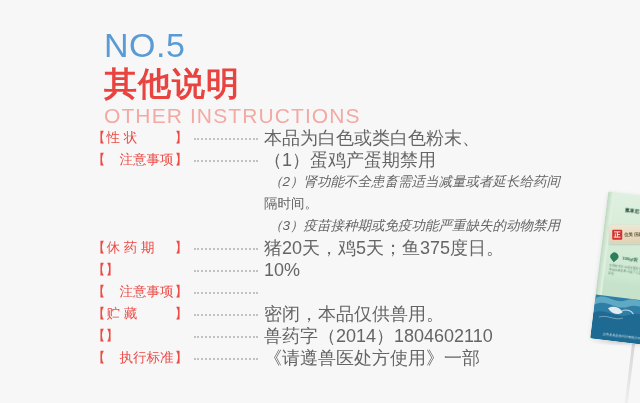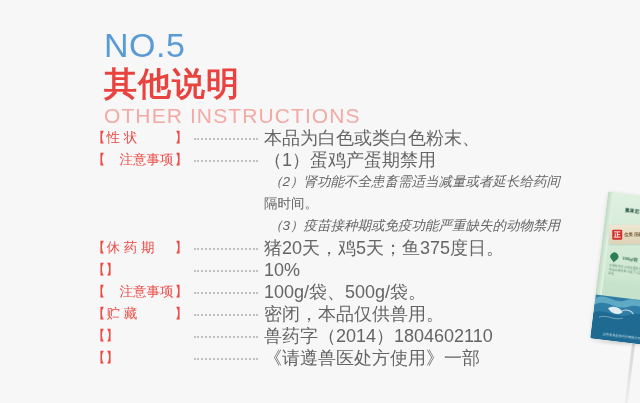--- a/index.html
+++ b/index.html
@@ -330,21 +330,20 @@
 
     <div class="spec-row">
       <div class="spec-label">
         <span class="brk">【</span>
         <span class="lbl-text tight">
             <span>注意事项</span>
           </span>
         <span class="brk">】</span>
       </div>
       <div class="leader"></div>
-      <div class="spec-value">100g/袋、500g/袋。</div>
     </div>
 
     <div class="spec-row">
       <div class="spec-label">
         <span class="brk">【</span>
         <span class="lbl-text">
             <span>贮    藏</span>
           </span>
         <span class="brk">】</span>
       </div>
@@ -357,20 +356,23 @@
         <span class="brk">【</span>
         <span class="brk">】</span>
       </div>
       <div class="leader"></div>
       <div class="spec-value">兽药字（2014）1804602110</div>
     </div>
 
     <div class="spec-row">
       <div class="spec-label">
         <span class="brk">【</span>
+        <span class="lbl-text tight">
+            <span>执行标准</span>
+          </span>
         <span class="brk">】</span>
       </div>
       <div class="leader"></div>
       <div class="spec-value">《请遵兽医处方使用》一部</div>
     </div>
 
   </div>
 
   <div class="package-wrap">
     <div class="pkg-stick"></div>

